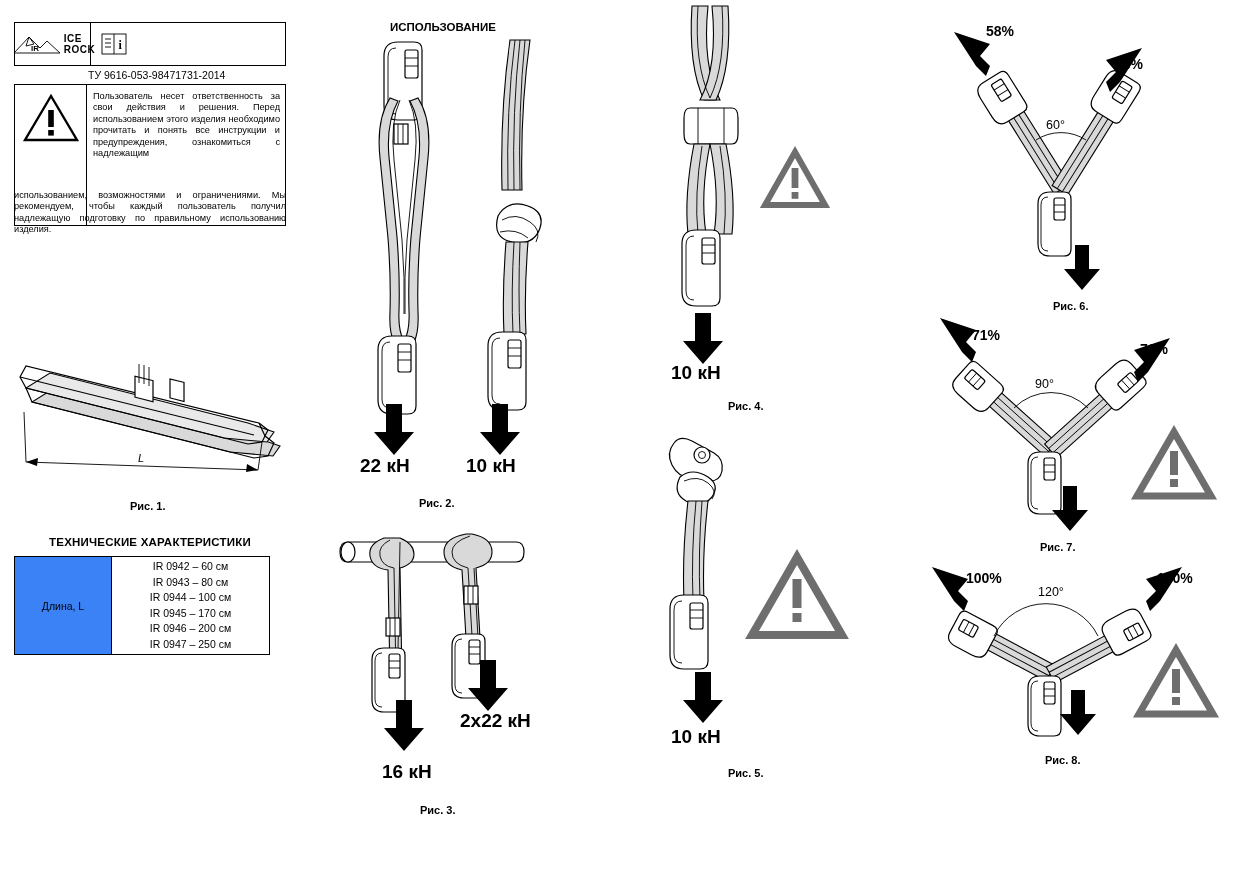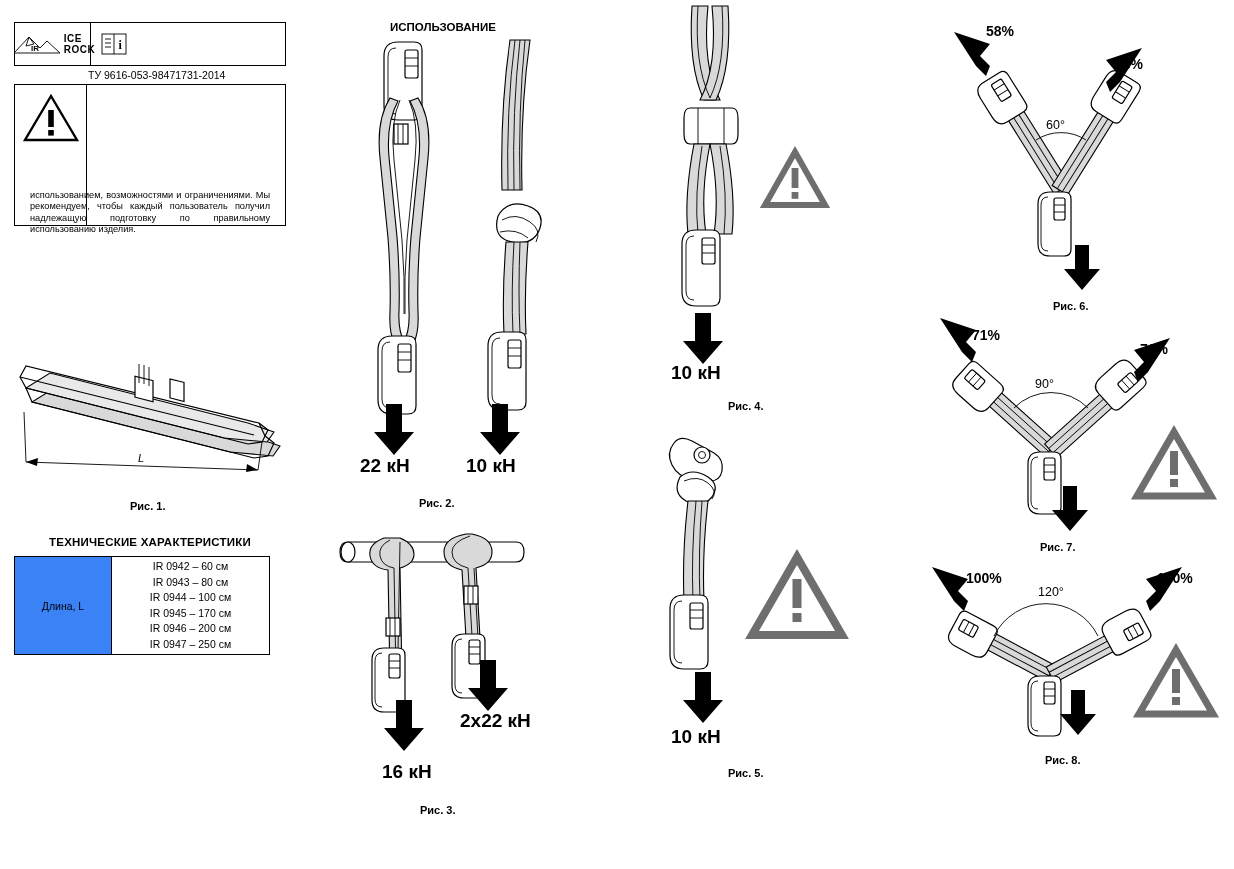--- a/index.html
+++ b/index.html
@@ -72,21 +72,21 @@
     box-sizing: border-box;
   }
   #warn-text {
     font-size: 9.2px;
     line-height: 11.4px;
     text-align: justify;
   }
   #warn-text-overflow {
     left: 14px; top: 190px; width: 272px;
     font-size: 9.2px; line-height: 11.4px; text-align: justify;
-    padding: 0 16px;
+    padding: 0 0;
     box-sizing: border-box;
   }
 
   
   .cap { font-size: 11px; font-weight: bold; }
   .load { font-size: 19px; font-weight: bold; }
   .pct  { font-size: 14px; font-weight: bold; }
   .ang  { font-size: 12.5px; }
 
   
@@ -157,20 +157,23 @@
 <div class="abs" id="tu-code">ТУ 9616-053-98471731-2014</div>
 
 <div class="abs" id="warn-box">
   <div id="warn-icon-cell">
     <svg width="56" height="50" viewBox="0 0 56 50">
       <path d="M28 3 L54 47 L2 47 Z" fill="#ffffff" stroke="#000" stroke-width="2.4"></path>
       <rect x="25.2" y="17" width="5.6" height="17" fill="#000"></rect>
       <rect x="25.2" y="37" width="5.6" height="5.6" fill="#000"></rect>
     </svg>
   </div>
+  <div id="warn-text-cell">
+    <div id="warn-text">Пользователь несет ответственность за свои действия и решения. Перед использованием этого изделия необходимо прочитать и понять все инструкции и предупреждения, ознакомиться с надлежащим</div>
+  </div>
 </div>
 <div class="abs" id="warn-text-overflow">использованием, возможностями и ограничениями. Мы рекомендуем, чтобы каждый пользователь получил надлежащую подготовку по правильному использованию изделия.</div>
 
 <div class="abs" style="left:18px; top:246px;">
   <svg width="270" height="245" viewBox="0 0 270 245">
 
     <g>
       <path class="webfill" d="M14 208 L212 258 L255 262 L262 252 L236 243 L38 193 Z" transform="translate(0,-52)"></path>
       <path class="webfill2" d="M14 208 L212 258 L255 262 L262 252 L236 243 L38 193 Z" transform="translate(-6,-66)"></path>
 

